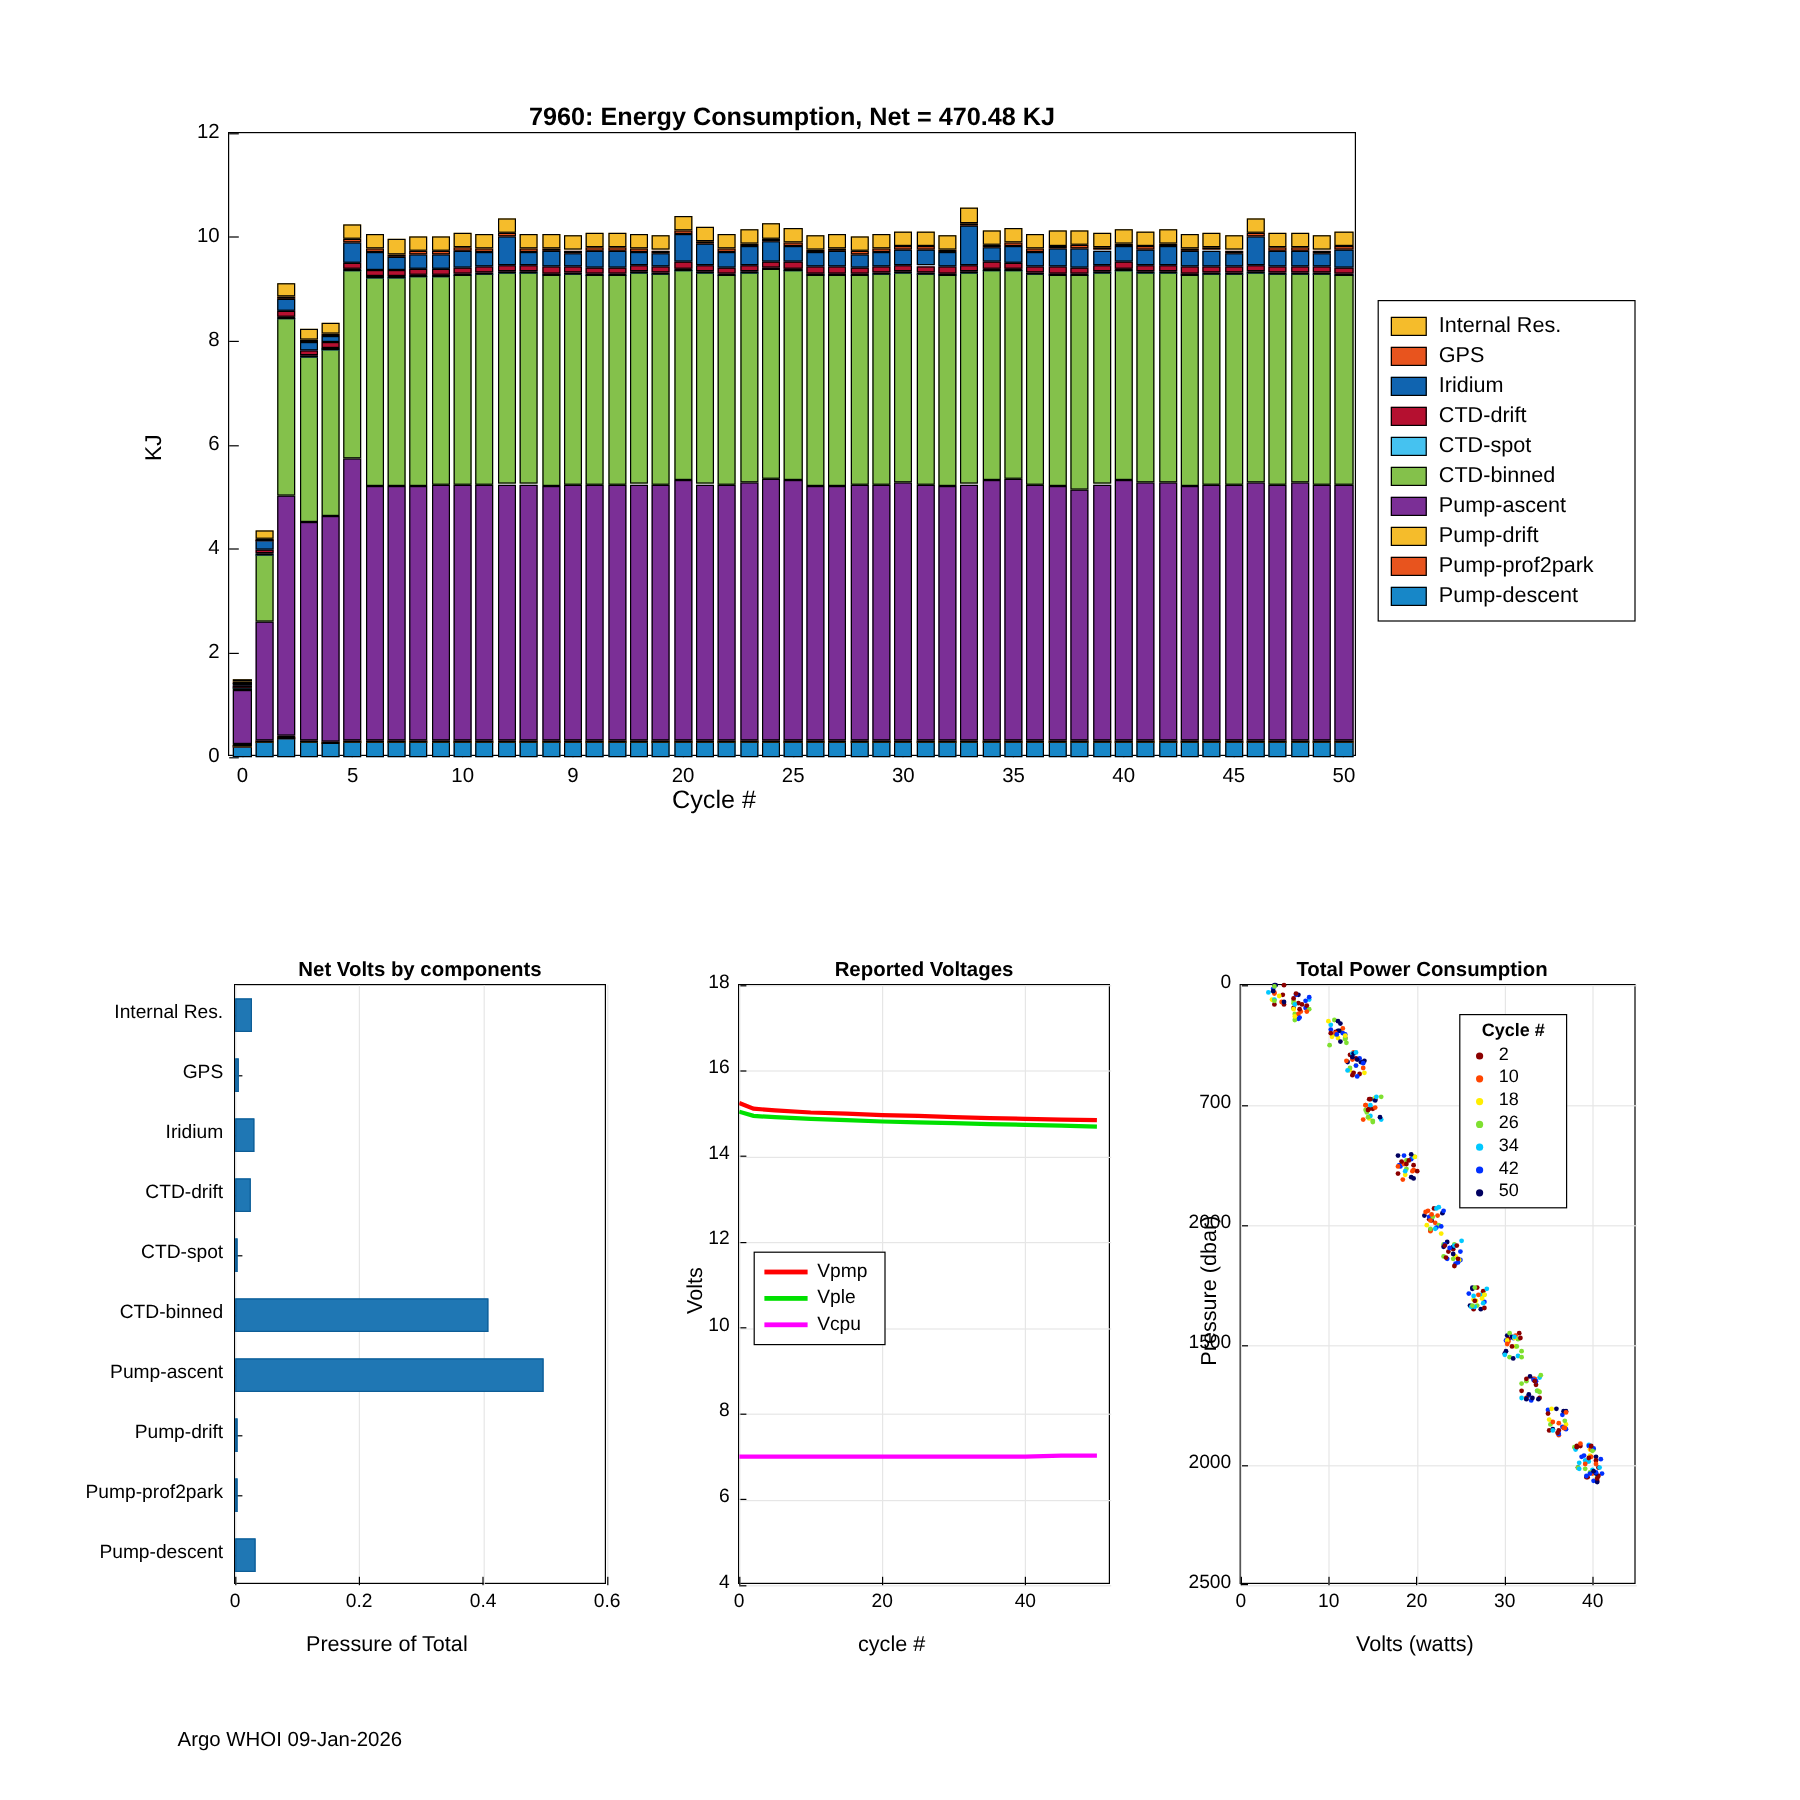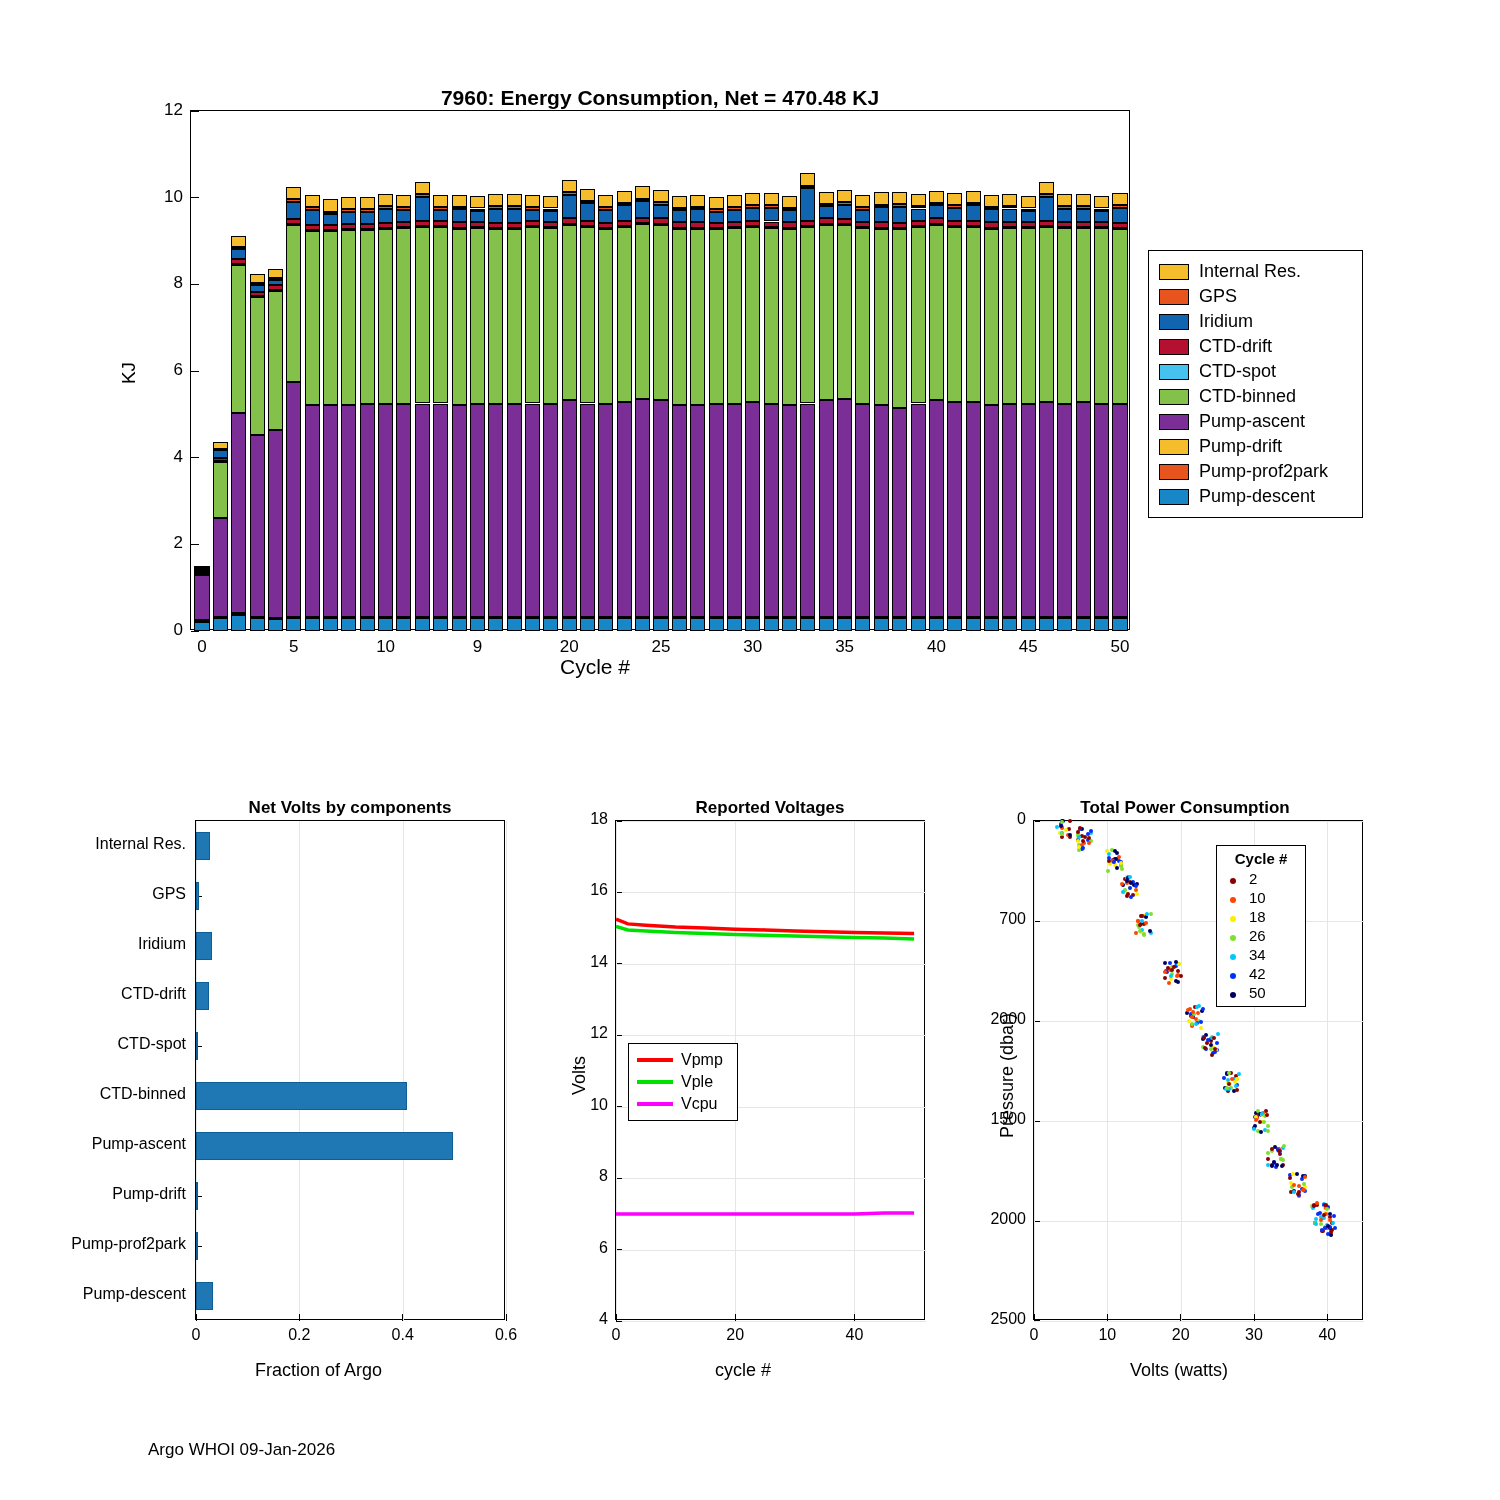--- a/index.html
+++ b/index.html
@@ -663,21 +663,21 @@
       <div class="tick" style="left:-190px;top:364px;width:180px;text-align:right;font-size:16px;">Pump-drift</div>
       <div class="tickmark" style="left:0px;top:374.5px;width:6px;height:1px;"></div>
       <div class="hbar" style="left:0px;top:361.25px;width:1.5px;height:27.500000000000004px;background:#1f77b4;"></div>
       <div class="tick" style="left:-190px;top:414px;width:180px;text-align:right;font-size:16px;">Pump-prof2park</div>
       <div class="tickmark" style="left:0px;top:424.5px;width:6px;height:1px;"></div>
       <div class="hbar" style="left:0px;top:411.25px;width:1.55px;height:27.500000000000004px;background:#1f77b4;"></div>
       <div class="tick" style="left:-190px;top:464px;width:180px;text-align:right;font-size:16px;">Pump-descent</div>
       <div class="tickmark" style="left:0px;top:474.5px;width:6px;height:1px;"></div>
       <div class="hbar" style="left:0px;top:461.25px;width:16.533333333333335px;height:27.500000000000004px;background:#1f77b4;"></div>
     </div>
-  <div class="xlabel" style="left:255px;top:1360px;font-size:18px;">Fraction of Argo</div>
+  <div class="xlabel" style="left:255px;top:1360px;font-size:18px;">Pressure of Total</div>
 </div>
 
 <div class="panel">
   <div class="title" style="left:610px;top:798px;width:320px;font-size:17px;">Reported Voltages</div>
   <div class="axes" id="voltAxes" style="left:615px;top:820px;width:310px;height:500px;">
       <div class="gridline" style="left:0px;top:500px;width:310px;height:1px;"></div>
       <div class="tickmark" style="left:0px;top:499.5px;width:6px;height:1px;"></div>
       <div class="tick" style="left:-48px;top:489px;width:40px;text-align:right;font-size:16px;">4</div>
       <div class="gridline" style="left:0px;top:428.57142857142856px;width:310px;height:1px;"></div>
       <div class="tickmark" style="left:0px;top:428.07142857142856px;width:6px;height:1px;"></div>

